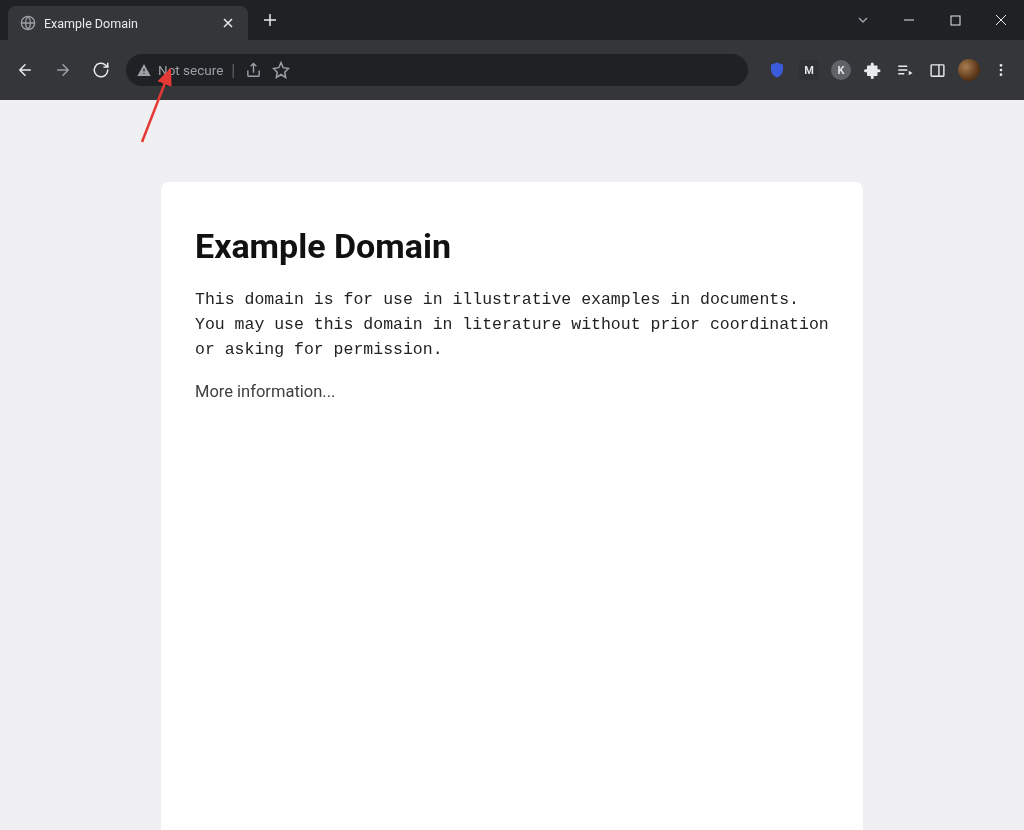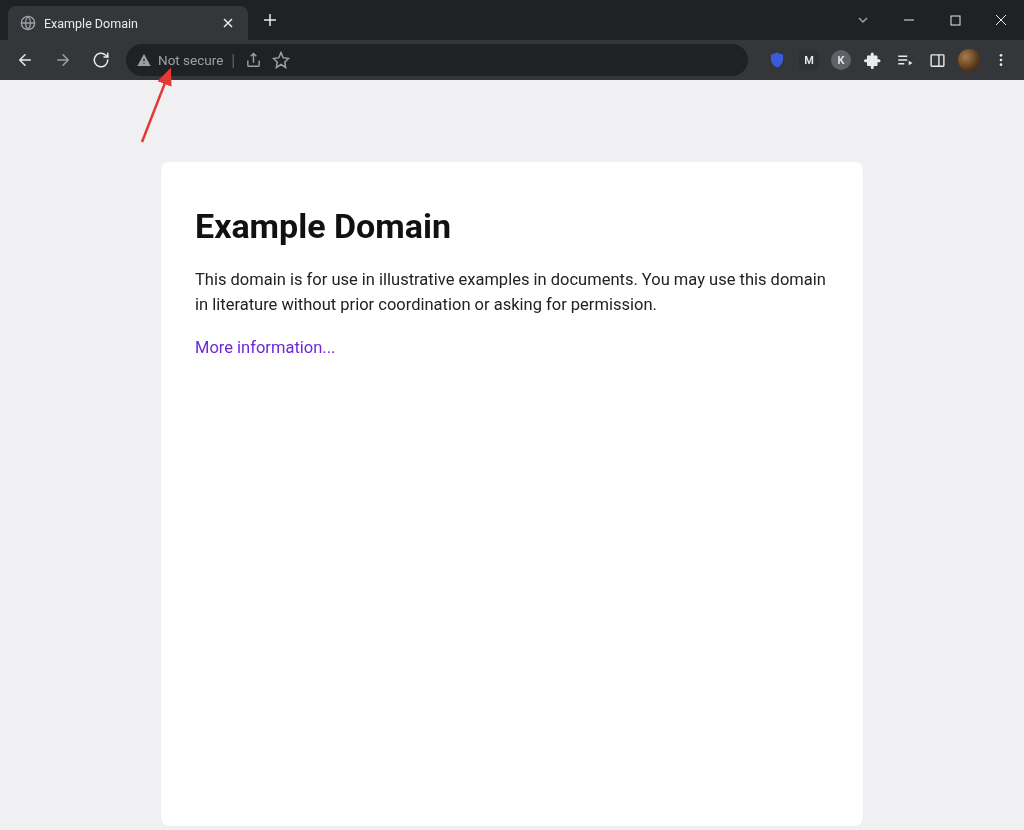--- a/index.html
+++ b/index.html
@@ -67,21 +67,21 @@
       color: #e8eaed; cursor: pointer;
     }
     .wc-chevron {
       width: 46px; height: 30px;
       display: flex; align-items: center; justify-content: center;
       color: #9aa0a6; cursor: pointer;
     }
     
     .toolbar {
       background: #35363a;
-      height: 40px;
+      height: 60px;
       display: flex;
       align-items: center;
       padding: 8px 8px;
       gap: 4px;
     }
     .nav-btn {
       width: 34px; height: 34px;
       display: flex; align-items: center; justify-content: center;
       color: #9aa0a6; cursor: pointer;
       border-radius: 50%;
@@ -170,23 +170,24 @@
       font-size: 34px;
       font-weight: 700;
       color: #111;
       margin-bottom: 22px;
     }
     .card p {
       font-size: 16.5px;
       color: #222;
       line-height: 1.5;
       margin-bottom: 20px;
+      font-family: Liberation Mono, monospace;
     }
     .card a {
-      color: #6d28d9;
+      color: #404040;
       text-decoration: none;
       font-size: 16.5px;
       margin-top: 25px;
     }
     
     .red-arrow {
       position: absolute;
       left: 132px;
       top: 60px;
       pointer-events: none;

